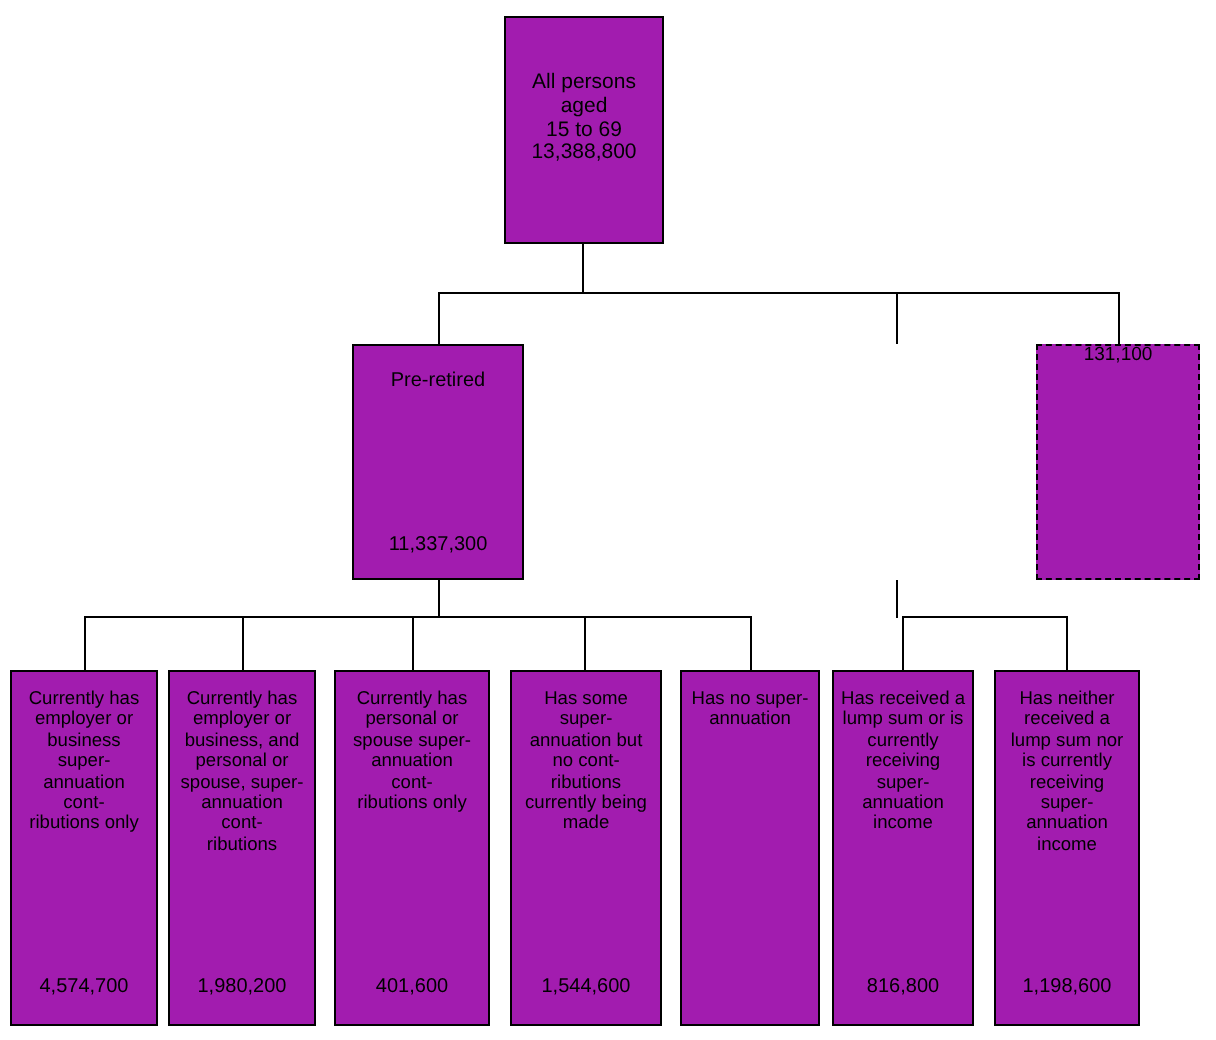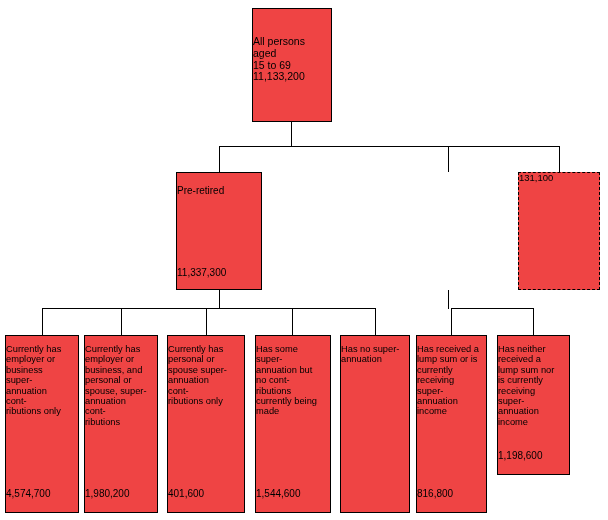--- a/index.html
+++ b/index.html
@@ -12,25 +12,26 @@
     width: 608px;
     height: 520px;
     background: #ffffff;
     font-family: "Liberation Sans", sans-serif;
     overflow: hidden;
   }
   .node {
     position: absolute;
     box-sizing: border-box;
     border: 1px solid #000000;
-    background: #ef4444;
+    background: #a21caf;
     display: flex;
     flex-direction: column;
     justify-content: space-between;
     align-items: center;
+    text-align: center;
     color: #000000;
   }
   .node.dashed {
     border: 1px dashed #000000;
   }
   .node .label {
     display: block;
     width: 100%;
     line-height: 1.12;
     white-space: pre-line;
@@ -66,21 +67,21 @@
   .hline { height: 1px; }
 </style>
 </head>
 <body>
 
 <div id="diagram">
 
   <div class="node lvl0" style="left:252px; top:8px; width:80px; height:114px;">
     <span class="label">All persons aged
 15 to 69</span>
-    <span class="value">11,133,200</span>
+    <span class="value">13,388,800</span>
   </div>
 
   <div class="conn vline" style="left:291px; top:122px; height:25px;"></div>
   <div class="conn hline" style="left:219px; top:146px; width:341px;"></div>
   <div class="conn vline" style="left:219px; top:146px; height:26px;"></div>
   <div class="conn vline" style="left:448px; top:146px; height:26px;"></div>
   <div class="conn vline" style="left:559px; top:146px; height:26px;"></div>
 
   <div class="node lvl1" style="left:176px; top:172px; width:86px; height:118px;">
     <span class="label">Pre-retired</span>
@@ -158,21 +159,21 @@
     <span class="label">Has received a
 lump sum or is
 currently
 receiving
 super-
 annuation
 income</span>
     <span class="value">816,800</span>
   </div>
 
-  <div class="node lvl2" style="left:497px; top:335px; width:73px; height:140px;">
+  <div class="node lvl2" style="left:497px; top:335px; width:73px; height:178px;">
     <span class="label">Has neither
 received a
 lump sum nor
 is currently
 receiving
 super-
 annuation
 income</span>
     <span class="value">1,198,600</span>
   </div>

